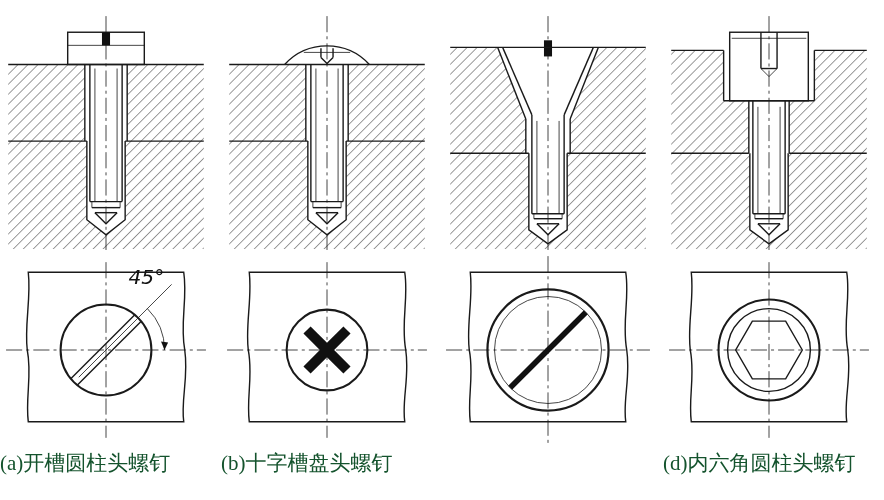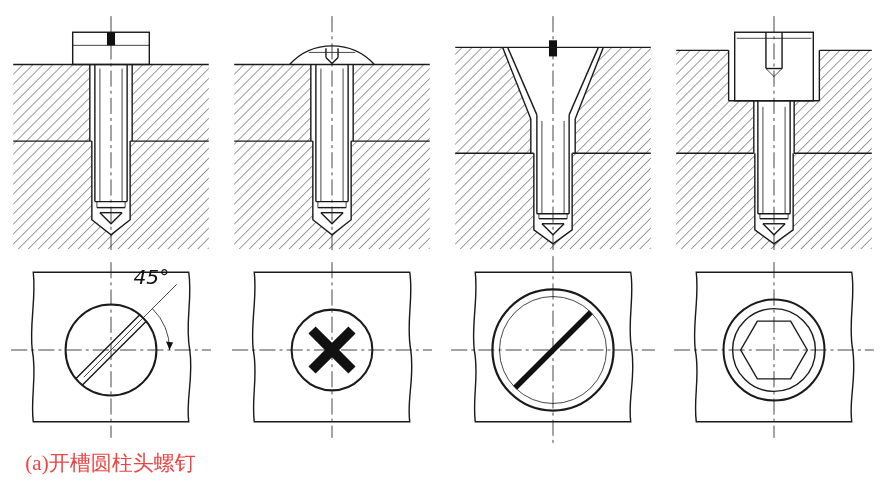--- a/index.html
+++ b/index.html
@@ -1,32 +1,32 @@
 <!DOCTYPE html>
 <html><head>
 <meta charset="utf-8">
 <style>
   html,body { margin:0; padding:0; }
   body {
     width:884px; height:500px; background:#ffffff; overflow:hidden;
     font-family:"Liberation Sans", sans-serif;
   }
   .fig { display:grid; grid-template-columns:repeat(4,221px); padding-top:2px; }
-  .col { display:flex; flex-direction:column; align-items:center; }
+  .col { display:flex; flex-direction:column; }
   svg { display:block; }
   .ln  { stroke:#1a1a1a; stroke-width:1.4; fill:none; }
   .tn  { stroke:#1a1a1a; stroke-width:0.8; fill:none; }
   .hv  { stroke:#1a1a1a; stroke-width:2;   fill:none; }
   .hv2 { stroke:#1a1a1a; stroke-width:2.2; fill:none; }
   .cl  { stroke:#1a1a1a; stroke-width:0.8; fill:none; stroke-dasharray:16 4 3 4; }
   .blk { fill:#111; stroke:none; }
   .slot{ stroke:#111; stroke-width:5.5; }
   .dim { font:italic 20px "DejaVu Sans", sans-serif; fill:#111; }
   .caption {
-    font-family:"Liberation Serif", serif; font-size:21px; color:#ef4444;
+    font-family:"Liberation Serif", serif; font-size:21px; color:#14532d;
     margin-top:3px; white-space:nowrap;
   }
 </style>
 </head>
 <body>
 
 <div class="fig">
 
   <div class="col">
     <svg width="212" height="252" viewBox="0 0 210 250">
@@ -127,20 +127,21 @@
 
     <svg width="212" height="192" viewBox="0 0 210 190">
       <line class="cl" x1="6" y1="95" x2="204" y2="95"></line>
       <line class="cl" x1="105" y1="8" x2="105" y2="182"></line>
       <path class="ln" d="M28,18 H182 C186,44 178,68 183,95 C187,122 179,144 182,166 H28 C25,142 32,120 27,95 C24,70 31,44 28,18 Z"></path>
       <circle class="hv" cx="105" cy="95" r="40"></circle>
       <g transform="rotate(45 105 95)">
         <path class="blk" d="M77,90 H100 V67 H110 V90 H133 V100 H110 V123 H100 V100 H77 Z"></path>
       </g>
     </svg>
+    <div class="caption">(b)十字槽盘头螺钉</div>
   </div>
 
   <div class="col">
     <svg width="212" height="252" viewBox="0 0 210 250">
       <defs>
         <pattern id="hc" patternUnits="userSpaceOnUse" width="7" height="7" patternTransform="rotate(45)">
           <line x1="0" y1="0" x2="0" y2="7" stroke="#3a3a3a" stroke-width="1"></line>
         </pattern>
       </defs>
       <g>
@@ -232,15 +233,16 @@
     </svg>
 
     <svg width="212" height="192" viewBox="0 0 210 190">
       <line class="cl" x1="6" y1="95" x2="204" y2="95"></line>
       <line class="cl" x1="105" y1="8" x2="105" y2="182"></line>
       <path class="ln" d="M28,18 H182 C186,44 178,68 183,95 C187,122 179,144 182,166 H28 C25,142 32,120 27,95 C24,70 31,44 28,18 Z"></path>
       <circle class="hv" cx="105" cy="95" r="50"></circle>
       <circle class="ln" cx="105" cy="95" r="41"></circle>
       <polygon class="ln" points="138,95 121.5,66.4 88.5,66.4 72,95 88.5,123.6 121.5,123.6"></polygon>
     </svg>
+    <div class="caption">(d)内六角圆柱头螺钉</div>
   </div>
 
 </div>
 
 </body></html>

